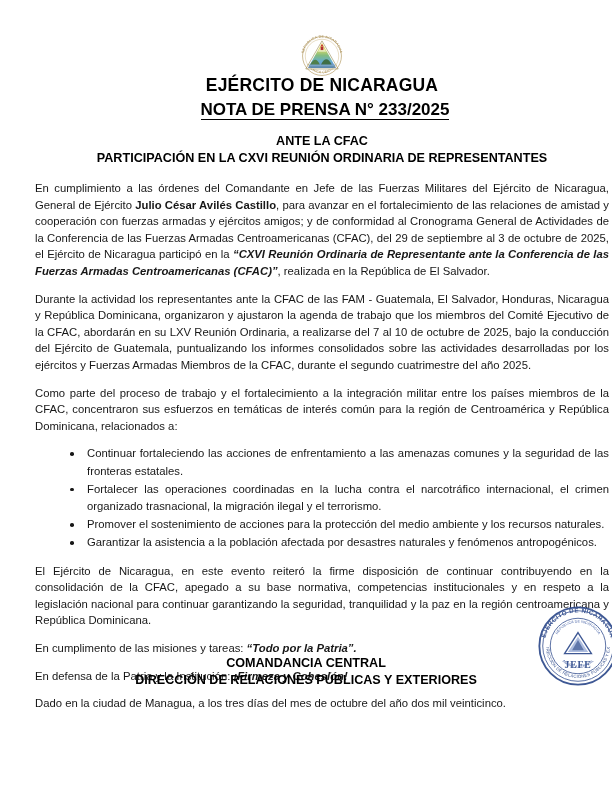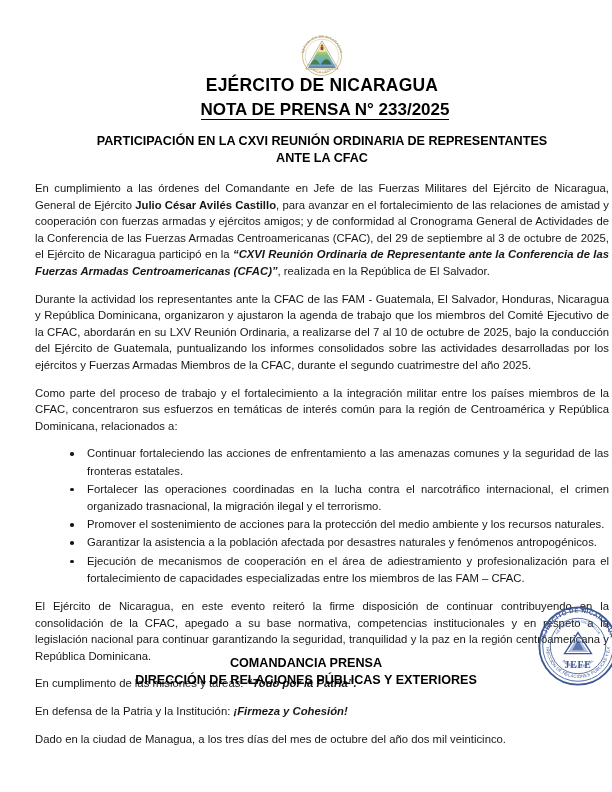--- a/index.html
+++ b/index.html
@@ -177,38 +177,37 @@
       <circle cx="50" cy="50" r="36" fill="none" stroke="#a98c4c" stroke-width="1.1"></circle>
       <circle cx="50" cy="50" r="31" fill="none" stroke="#c0a463" stroke-width="0.7"></circle>
     </svg>
   </div>
 
   <div class="org-title">EJÉRCITO DE NICARAGUA</div>
 
   <div class="press-note"><span>NOTA DE PRENSA N° 233/2025</span></div>
 
   <div class="doc-title">
+    <div>ANTE LA CFAC</div>
     <div>PARTICIPACIÓN EN LA CXVI REUNIÓN ORDINARIA DE REPRESENTANTES</div>
-    <div>ANTE LA CFAC</div>
   </div>
 
   <div class="content">
 
     <p class="para"><span>En cumplimiento a las órdenes del Comandante en Jefe de las Fuerzas Militares del Ejército de Nicaragua, General de Ejército </span><span class="b">Julio César Avilés Castillo</span><span>, para avanzar en el fortalecimiento de las relaciones de amistad y cooperación con fuerzas armadas y ejércitos amigos; y de conformidad al Cronograma General de Actividades de la Conferencia de las Fuerzas Armadas Centroamericanas (CFAC), del 29 de septiembre al 3 de octubre de 2025, el Ejército de Nicaragua participó en la </span><span class="bi">“CXVI Reunión Ordinaria de Representante ante la Conferencia de las Fuerzas Armadas Centroamericanas (CFAC)”</span><span>, realizada en la República de El Salvador.</span></p>
 
     <p class="para">Durante la actividad los representantes ante la CFAC de las FAM - Guatemala, El Salvador, Honduras, Nicaragua y República Dominicana, organizaron y ajustaron la agenda de trabajo que los miembros del Comité Ejecutivo de la CFAC, abordarán en su LXV Reunión Ordinaria, a realizarse del 7 al 10 de octubre de 2025, bajo la conducción del Ejército de Guatemala, puntualizando los informes consolidados sobre las actividades desarrolladas por los ejércitos y Fuerzas Armadas Miembros de la CFAC, durante el segundo cuatrimestre del año 2025.</p>
 
     <p class="para">Como parte del proceso de trabajo y el fortalecimiento a la integración militar entre los países miembros de la CFAC, concentraron sus esfuerzos en temáticas de interés común para la región de Centroamérica y República Dominicana, relacionados a:</p>
 
     <ul class="bullets">
       <li>Continuar fortaleciendo las acciones de enfrentamiento a las amenazas comunes y la seguridad de las fronteras estatales.</li>
       <li>Fortalecer las operaciones coordinadas en la lucha contra el narcotráfico internacional, el crimen organizado trasnacional, la migración ilegal y el terrorismo.</li>
       <li>Promover el sostenimiento de acciones para la protección del medio ambiente y los recursos naturales.</li>
       <li>Garantizar la asistencia a la población afectada por desastres naturales y fenómenos antropogénicos.</li>
-      <li>Ejecución de mecanismos de cooperación en el área de adiestramiento y profesionalización para el fortalecimiento de capacidades especializadas entre los miembros de las FAM – CFAC.</li>
     </ul>
 
     <p class="para">El Ejército de Nicaragua, en este evento reiteró la firme disposición de continuar contribuyendo en la consolidación de la CFAC, apegado a su base normativa, competencias institucionales y en respeto a la legislación nacional para continuar garantizando la seguridad, tranquilidad y la paz en la región centroamericana y República Dominicana.</p>
 
     <p class="closing"><span>En cumplimento de las misiones y tareas: </span><span class="bi">“Todo por la Patria”.</span></p>
 
     <p class="closing"><span>En defensa de la Patria y la Institución: </span><span class="bi">¡Firmeza y Cohesión!</span></p>
 
     <p class="closing last">Dado en la ciudad de Managua, a los tres días del mes de octubre del año dos mil veinticinco.</p>
   </div>
@@ -235,17 +234,17 @@
     <text font-size="4.4" fill="#3c59a0" font-family="'Liberation Sans',sans-serif">
       <textPath href="#sBot2" startOffset="50%" text-anchor="middle">AMERICA CENTRAL</textPath>
     </text>
     <polygon points="50,34 66,59 34,59" fill="none" stroke="#2e4a8b" stroke-width="1.6"></polygon>
     <polygon points="50,39 62,57 38,57" fill="#5f7cc0" opacity="0.55"></polygon>
     <polygon points="50,43 57,55 43,55" fill="#2e4a8b" opacity="0.7"></polygon>
     <text x="50" y="76" font-size="11.5" font-weight="bold" fill="#2e4a8b" text-anchor="middle" font-family="'Liberation Serif',serif" letter-spacing="1">JEFE</text>
   </svg>
 
   <div class="footer">
-    <div>COMANDANCIA PRENSA</div>
+    <div>COMANDANCIA CENTRAL</div>
     <div>DIRECCIÓN DE RELACIONES PÚBLICAS Y EXTERIORES</div>
   </div>
 
 </div>
 
 </body></html>

